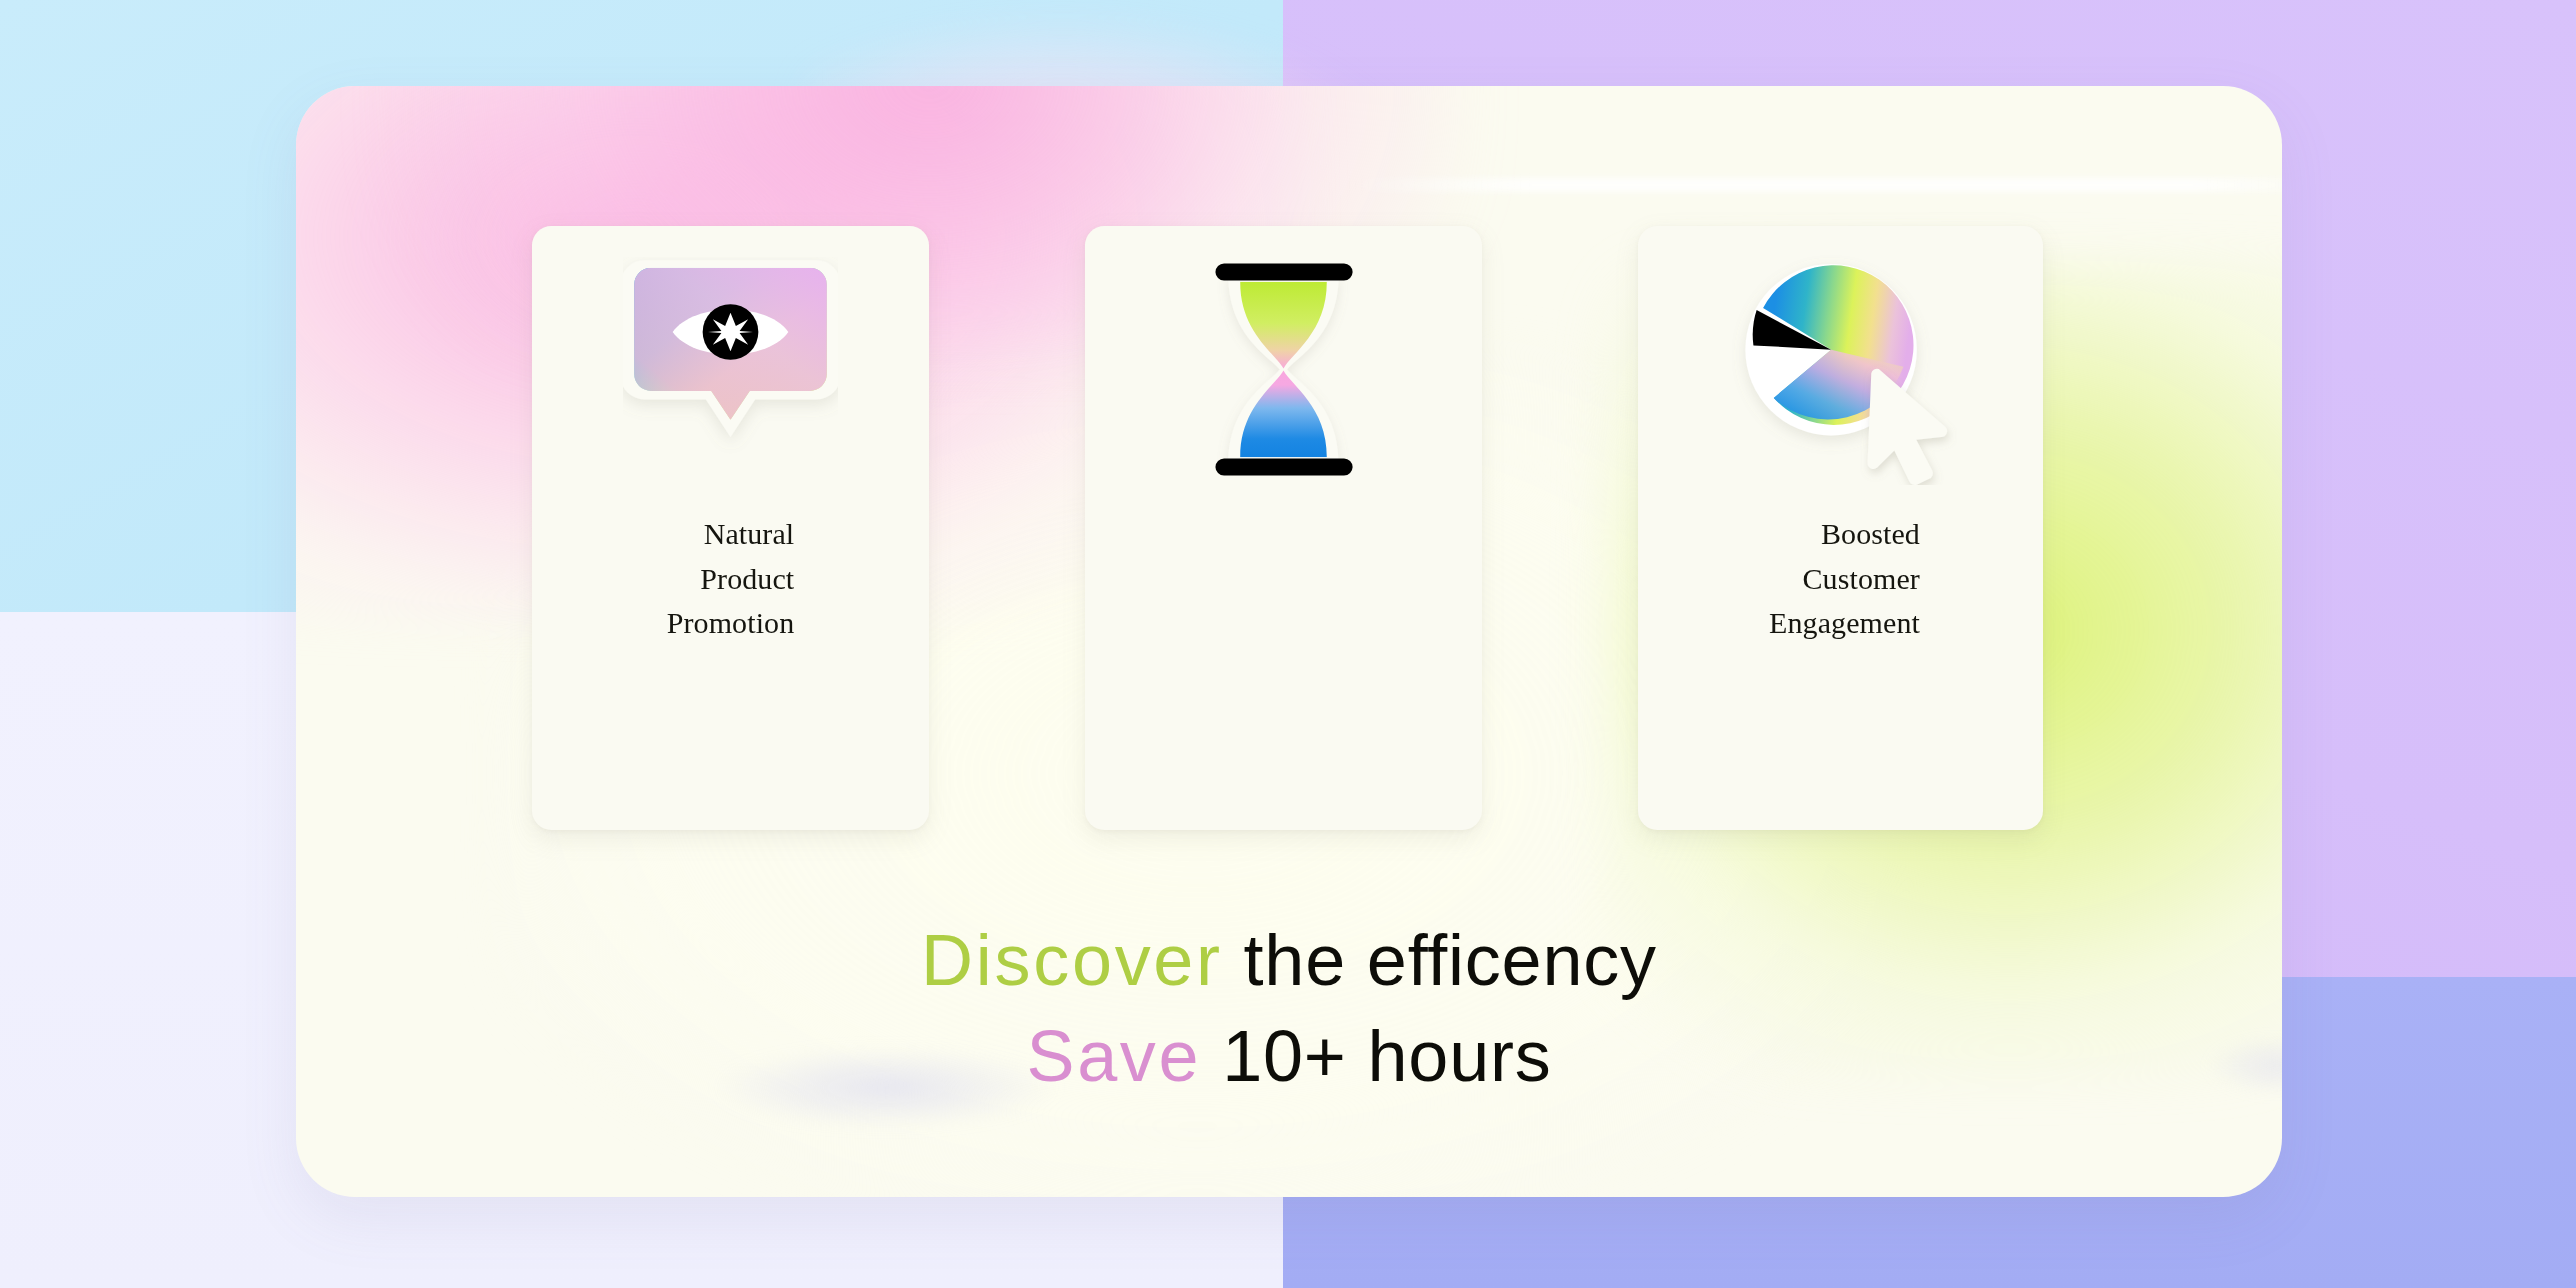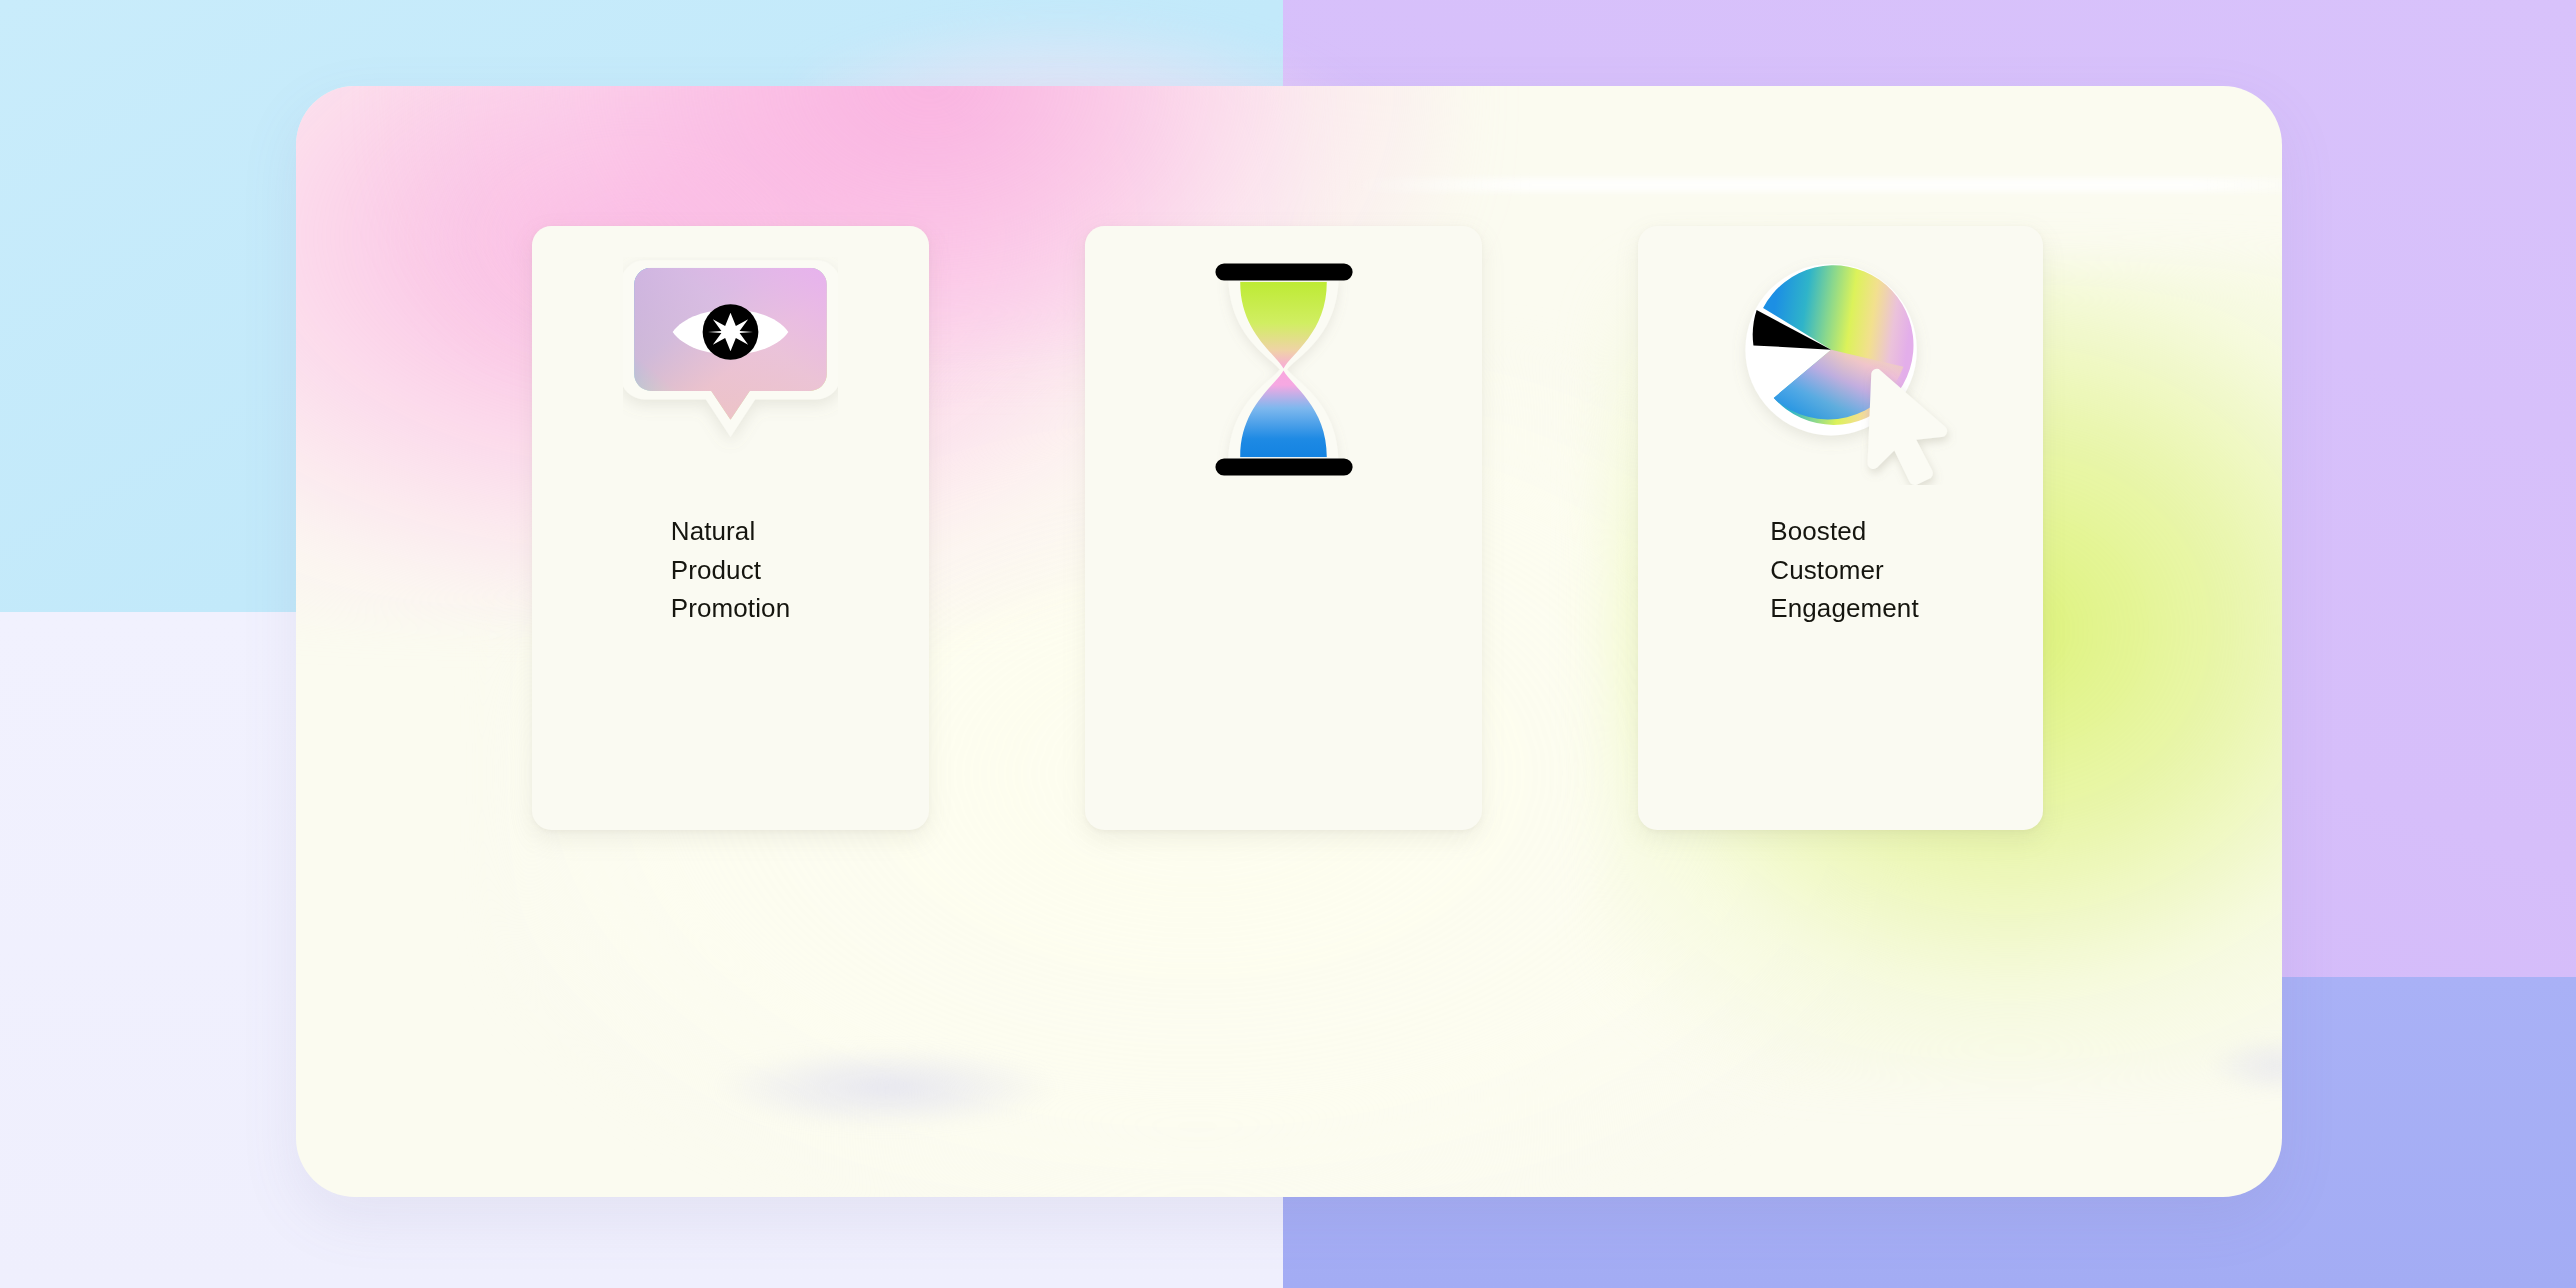--- a/index.html
+++ b/index.html
@@ -125,27 +125,28 @@
     position: relative;
     width: 247px;
     height: 268px;
     margin-top: 9.7px;
     display: flex;
     align-items: center;
     justify-content: center;
   }
   .card-label {
     margin-top: 8.6px;
-    font-size: 26px;
+    font-size: 30px;
     line-height: 1.48;
     color: #15150F;
-    text-align: left;
+    text-align: right;
     letter-spacing: 0.1px;
     font-weight: 400;
     white-space: pre-line;
+    font-family: Liberation Serif, serif;
   }
 
   
   #headline {
     position: absolute;
     left: 0;
     top: 826px;
     width: 1986px;
     text-align: center;
     font-size: 72px;
@@ -334,16 +335,20 @@
             </g>
           </svg>
         </div>
         <div class="card-label">Boosted
 Customer
 Engagement</div>
       </div>
 
     </div>
 
+    <div id="headline">
+      <span class="hl-line"><span class="hl-green">Discover</span><span class="hl-dark"> the efficency</span></span>
+      <span class="hl-line"><span class="hl-pink">Save</span><span class="hl-dark"> 10+ hours</span></span>
+    </div>
 
   </div>
 </div>
 
 
 </body></html>

